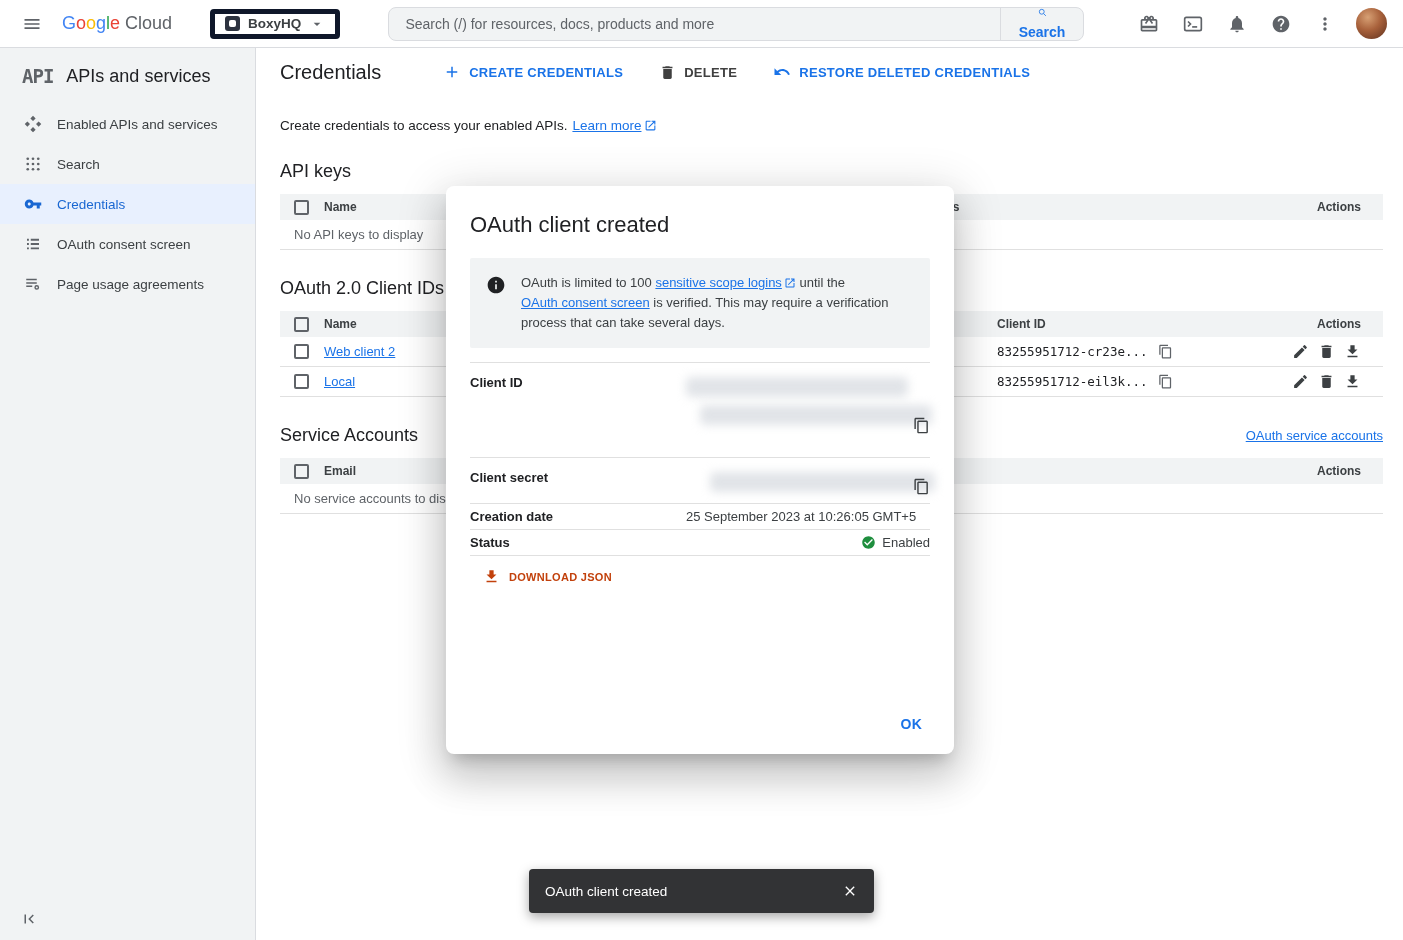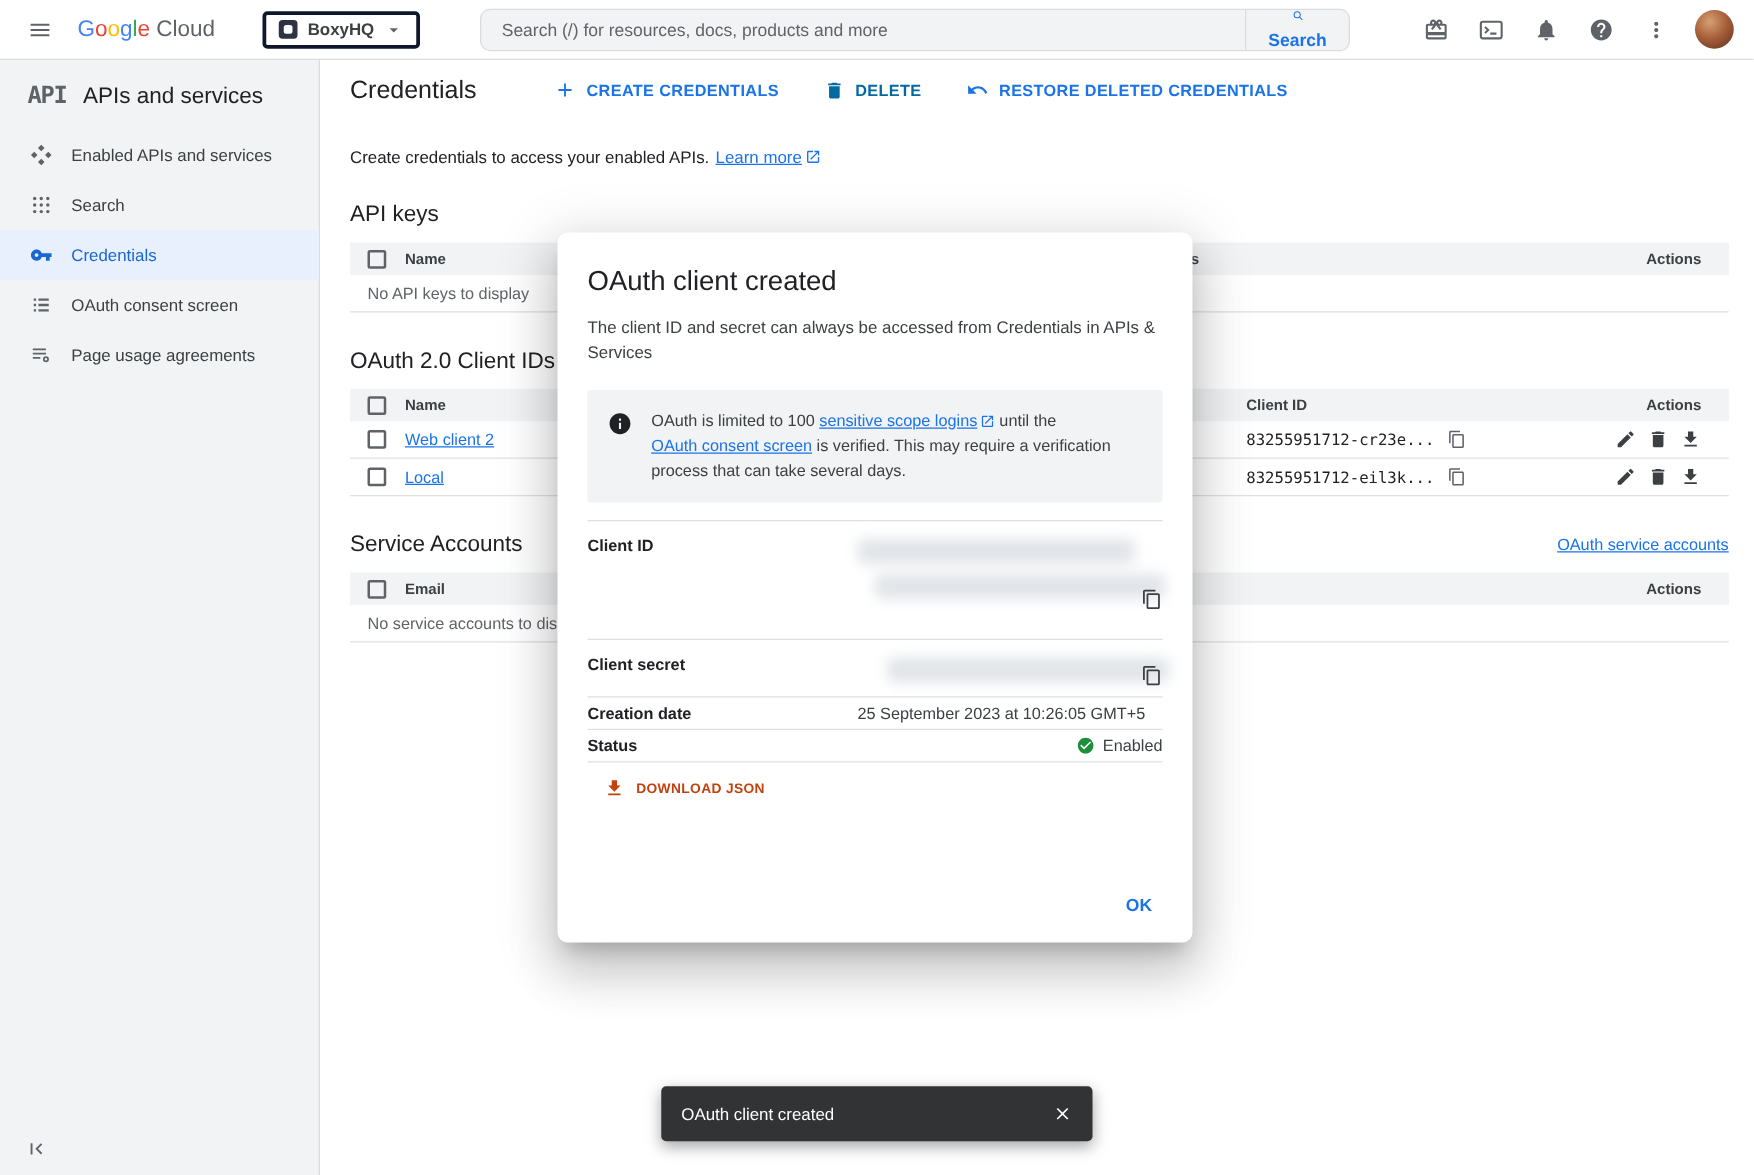--- a/index.html
+++ b/index.html
@@ -8,21 +8,21 @@
   button{background:none;border:0;font:inherit;color:inherit;padding:0;cursor:pointer;}
   a{color:#1a73e8;text-decoration:underline;cursor:pointer;}
   svg{display:block;}
 
   
   .topbar{position:absolute;top:0;left:0;right:0;height:48px;background:#fff;border-bottom:1px solid #dadce0;display:flex;align-items:center;z-index:10;}
   .hamburger{margin-left:22px;color:#5f6368;}
   .gc-logo{display:flex;align-items:baseline;margin-left:20px;font-size:18px;}
   .gc-logo .cloud{color:#5f6368;margin-left:5px;}
   .l-b{color:#4285F4}.l-r{color:#EA4335}.l-y{color:#FBBC05}.l-g{color:#34A853}
-  .proj{display:flex;align-items:center;gap:8px;height:30px;margin-left:38px;padding:0 10px;border:3px solid #0f172a;border-radius:4px;background:#fff;font-size:13.5px;font-weight:bold;color:#3c4043;}
+  .proj{display:flex;align-items:center;gap:8px;height:30px;margin-left:38px;padding:0 10px;border:5px solid #0f172a;border-radius:4px;background:#fff;font-size:13.5px;font-weight:bold;color:#3c4043;}
   .proj-logo{width:15px;height:15px;border-radius:3px;background:#2d3340;position:relative;flex:none;}
   .proj-logo::after{content:"";position:absolute;inset:4px;border-radius:2px;background:#fff;}
   .proj .caret{color:#5f6368;}
   .searchbox{margin-left:48px;width:696px;height:34px;border:1px solid #dadce0;border-radius:8px;background:#f1f3f4;display:flex;align-items:center;overflow:hidden;}
   .searchbox input{flex:1;height:100%;border:0;outline:0;background:transparent;padding:0 16px;font-size:14px;color:#202124;font-family:inherit;}
   .searchbox input::placeholder{color:#5f6368;}
   .search-btn{display:flex;align-items:center;gap:7px;height:100%;padding:0 18px;border-left:1px solid #dadce0;color:#1a73e8;font-weight:bold;font-size:14px;flex-direction:column;}
   .tb-right{margin-left:auto;display:flex;align-items:center;gap:6px;padding-right:16px;}
   .tb-iconbtn{width:38px;height:38px;border-radius:50%;display:flex;align-items:center;justify-content:center;color:#5f6368;}
   .avatar{width:31px;height:31px;border-radius:50%;background:radial-gradient(circle at 38% 30%,#d7a074 0%,#a8613b 45%,#5c2f1d 100%);margin-left:6px;flex:none;}
@@ -37,21 +37,21 @@
   .sb-item.active{background:#e8f0fe;color:#1967d2;}
   .sb-item.active .sic{color:#1967d2;}
   .collapse{position:absolute;left:20px;bottom:12px;color:#5f6368;}
 
   
   .main{position:absolute;top:48px;left:256px;right:0;bottom:0;background:#fff;}
   .pg-toolbar{height:48px;display:flex;align-items:center;padding-left:24px;}
   .pg-title{font-size:20px;font-weight:normal;color:#202124;}
   .tb-btn{display:flex;align-items:center;gap:8px;font-size:13px;font-weight:bold;letter-spacing:.3px;color:#1a73e8;}
   .tb-btn.create{margin-left:62px;}
-  .tb-btn.delete{margin-left:36px;color:#0369a1;justify-content:center;}
+  .tb-btn.delete{margin-left:36px;color:#404040;justify-content:center;}
   .tb-btn.restore{margin-left:36px;}
   .intro{margin:22px 0 0 24px;font-size:13.5px;color:#202124;display:flex;align-items:center;gap:5px;}
   .intro a{display:inline-flex;align-items:center;gap:3px;}
   .section-h{margin:28px 20px 12px 24px;font-size:18px;font-weight:normal;color:#202124;display:flex;align-items:center;}
   .section-h .right-link{margin-left:auto;font-size:13px;font-family:"Liberation Sans",sans-serif;}
   .gtable{margin:0 20px 0 24px;font-size:13px;}
   .t-head{display:flex;align-items:center;height:26px;background:#f1f3f4;font-size:12px;font-weight:bold;color:#3c4043;}
   .t-row{display:flex;align-items:center;height:30px;border-bottom:1px solid #e0e0e0;}
   .c-cb{width:44px;display:flex;padding-left:14px;flex:none;}
   .cb{width:15px;height:15px;border:2px solid #5f6368;border-radius:2px;background:transparent;}
@@ -365,21 +365,20 @@
       <div class="c-act">Actions</div>
     </div>
     <div class="t-row">
       <div class="empty-cell">No service accounts to display</div>
     </div>
   </div>
 </main>
 
 <div class="dialog">
   <h2 class="dlg-title">OAuth client created</h2>
-  <p class="dlg-desc">The client ID and secret can always be accessed from Credentials in APIs &amp; Services</p>
   <div class="dlg-notice">
     <svg class="info-ic" width="20" height="20" viewBox="0 0 24 24" fill="currentColor">
         <path d="M12 2C6.48 2 2 6.48 2 12s4.48 10 10 10 10-4.48 10-10S17.52 2 12 2zm1 15h-2v-6h2v6zm0-8h-2V7h2v2z"></path>
       </svg>
     <div class="ntext">
       <span>OAuth is limited to 100 </span><a>
           <span>sensitive scope logins</span>
           <svg width="12" height="12" viewBox="0 0 24 24" fill="currentColor">
             <path d="M19 19H5V5h7V3H5c-1.11 0-2 .9-2 2v14c0 1.1.89 2 2 2h14c1.1 0 2-.9 2-2v-7h-2v7zM14 3v2h3.59l-9.83 9.83 1.41 1.41L19 6.41V10h2V3h-7z"></path>
           </svg>

